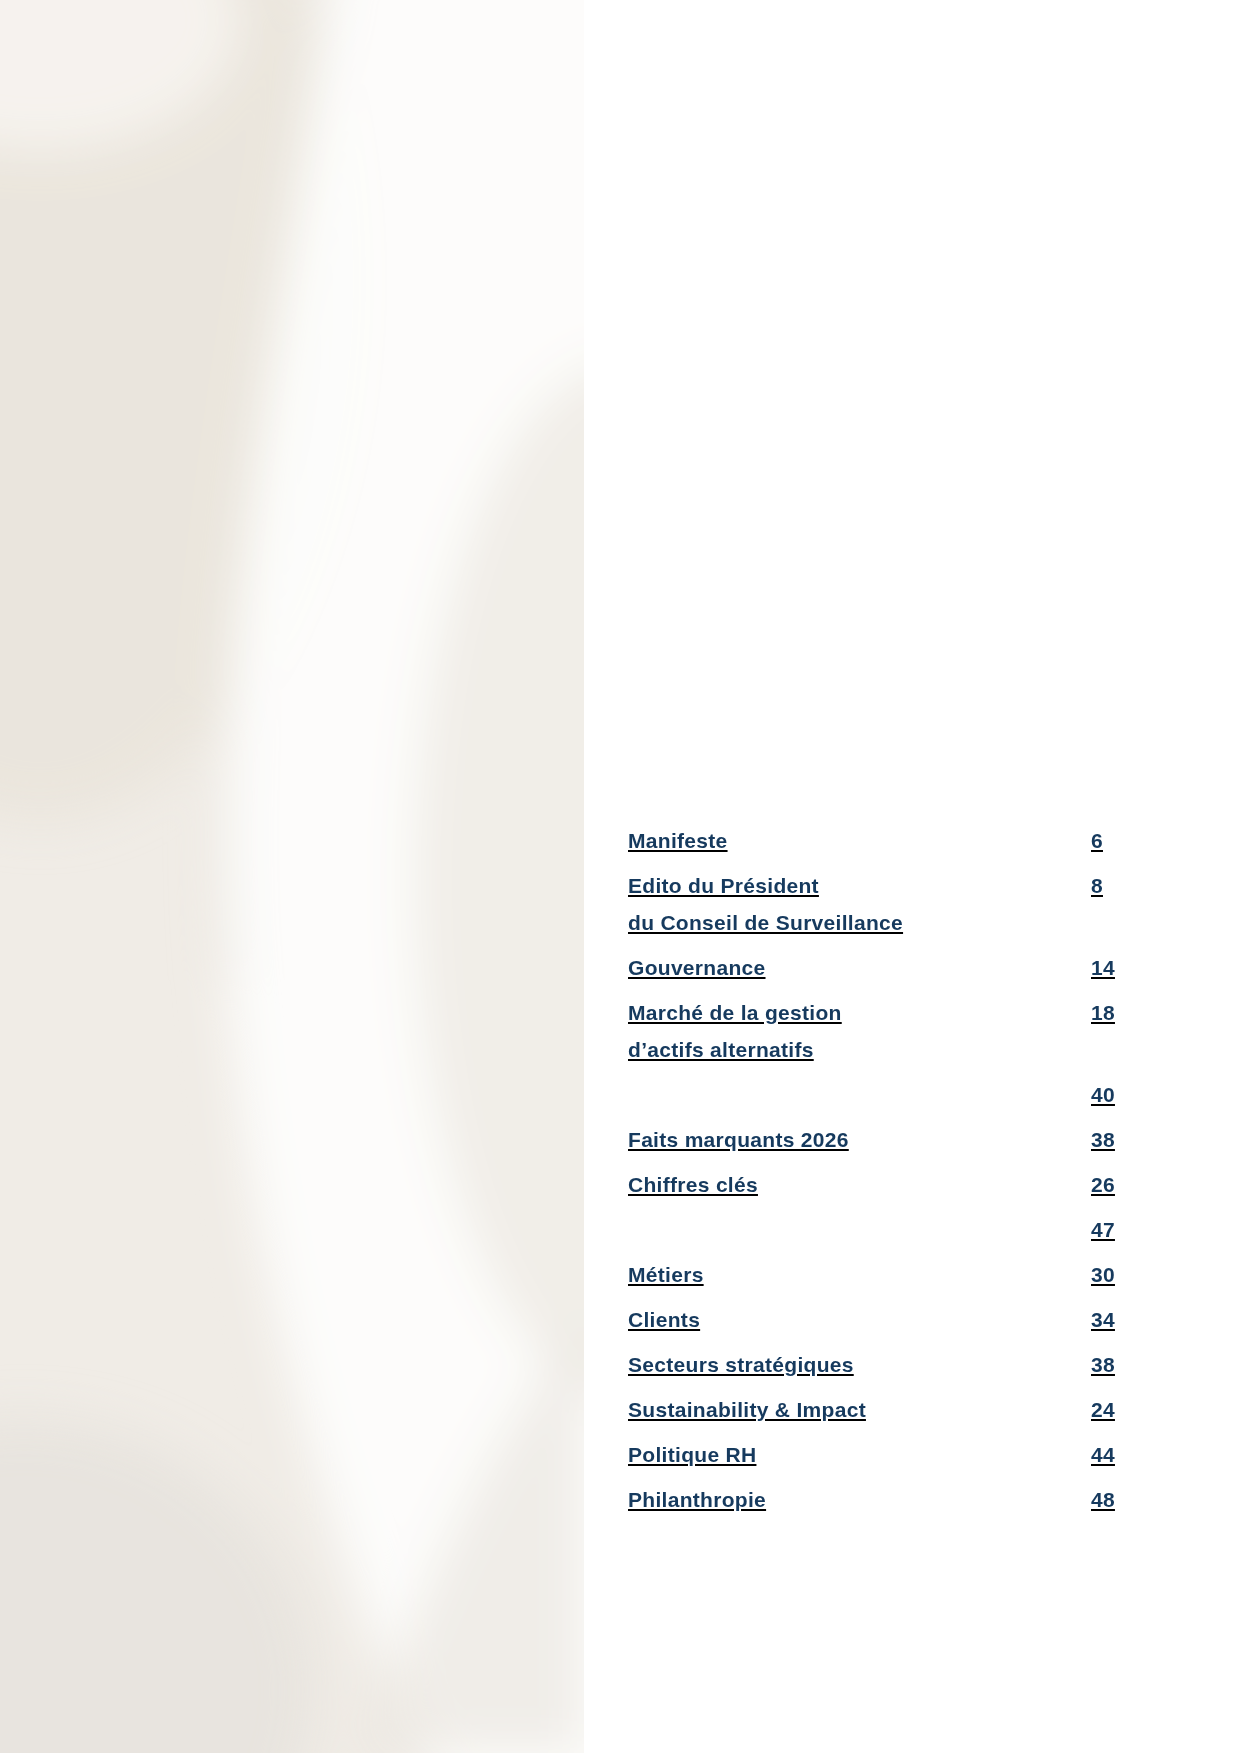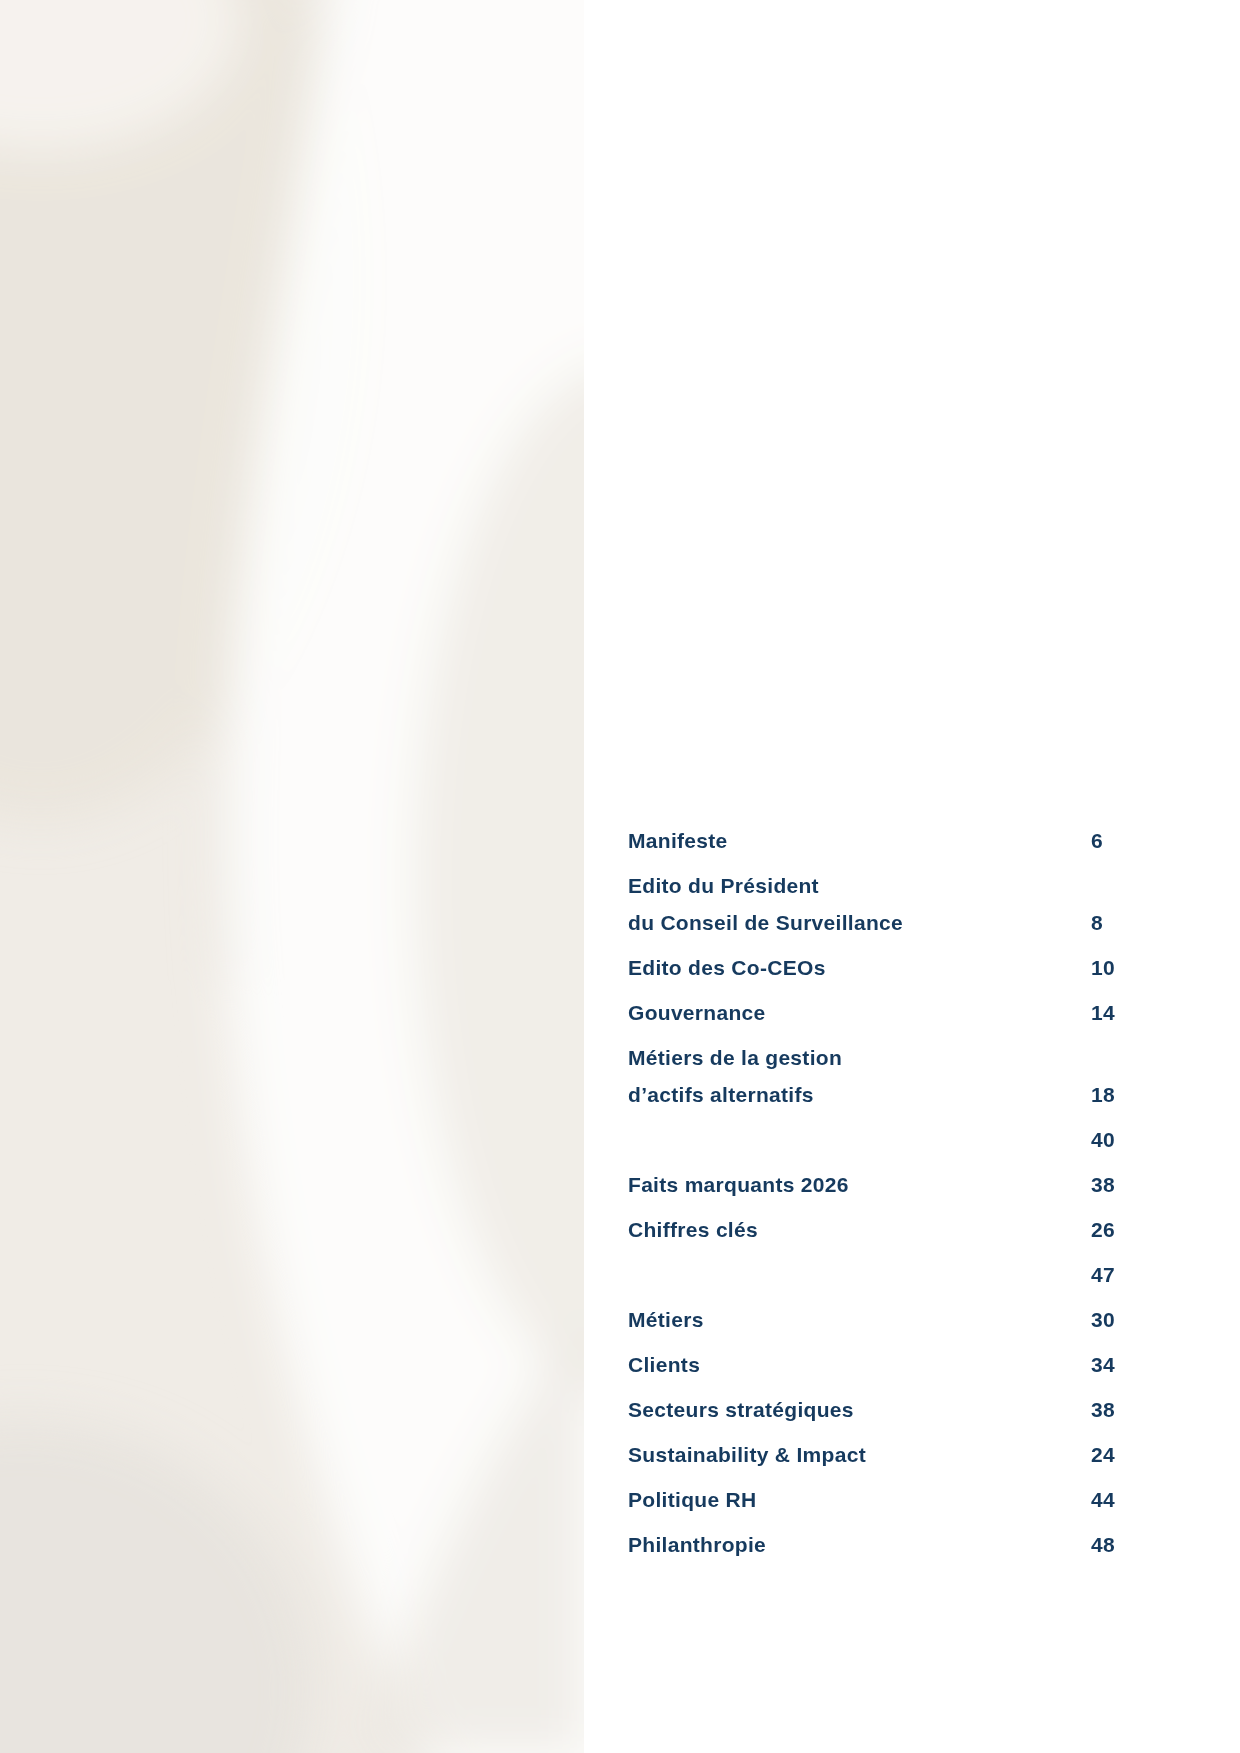--- a/index.html
+++ b/index.html
@@ -22,22 +22,23 @@
   }
   .photo svg { display: block; }
   .toc {
     position: absolute;
     left: 628px;
     top: 822px;
     width: 507px;
   }
   .toc-row {
     display: flex;
-    align-items: flex-end;
+    align-items: flex-start;
     margin-bottom: 8px;
+    text-decoration: underline;
   }
   .toc-title {
     font-size: 21px;
     line-height: 37px;
     font-weight: 700;
     letter-spacing: 0.3px;
     color: #163a5e;
     white-space: pre-line;
   }
   .toc-page {
@@ -83,32 +84,28 @@
       <span class="toc-title">Manifeste</span>
       <span class="toc-page">6</span>
     </div>
 
     <div class="toc-row">
       <span class="toc-title">Edito du Président
 du Conseil de Surveillance</span>
       <span class="toc-page">8</span>
     </div>
 
-    <div class="toc-row">
-      <span class="toc-title">Edito des Co-CEOs</span>
-      <span class="toc-page">10</span>
-    </div>
 
     <div class="toc-row">
       <span class="toc-title">Gouvernance</span>
       <span class="toc-page">14</span>
     </div>
 
     <div class="toc-row">
-      <span class="toc-title">Métiers de la gestion
+      <span class="toc-title">Marché de la gestion
 d’actifs alternatifs</span>
       <span class="toc-page">18</span>
     </div>
 
     <div class="toc-row">
       <span class="toc-page">40</span>
     </div>
 
     <div class="toc-row">
       <span class="toc-title">Faits marquants 2026</span>

